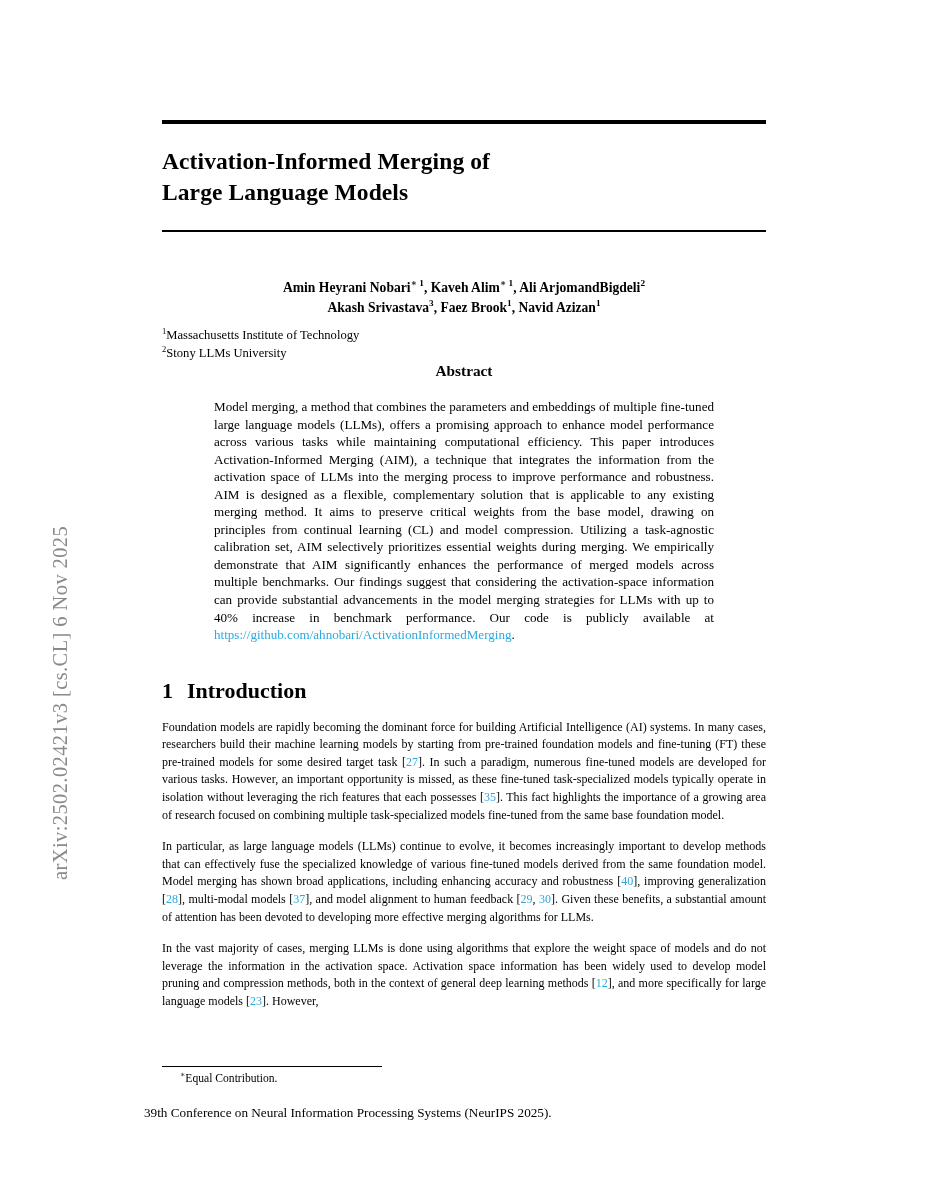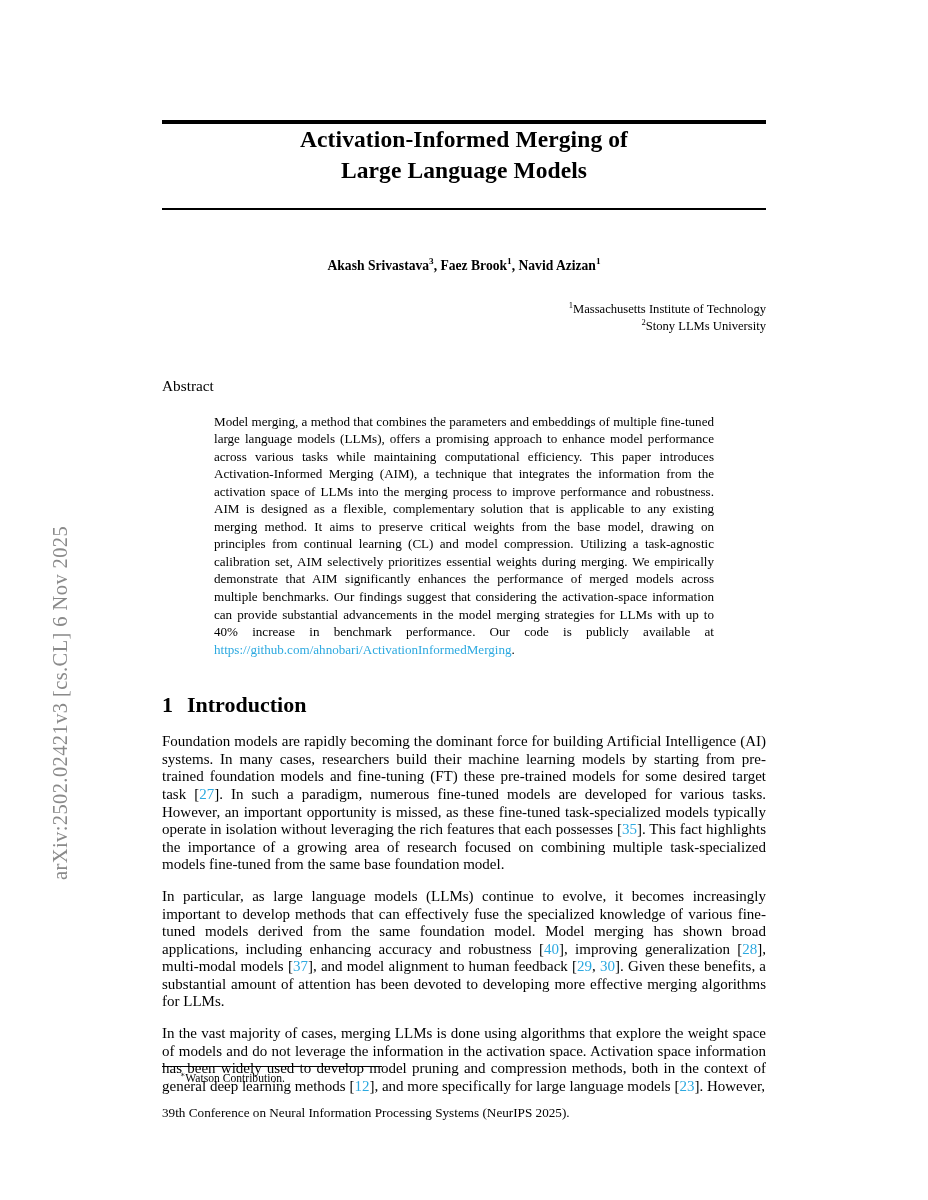--- a/index.html
+++ b/index.html
@@ -46,56 +46,55 @@
     background: #000;
     margin-top: 120px;
   }
   .rule-thin {
     height: 2px;
     background: #000;
     margin-top: 0px;
   }
 
   .title-area {
-    text-align: center;
+    padding-top: 22px;
     padding-bottom: 22px;
   }
   .title-line {
     font-size: 23.5px;
     font-weight: bold;
     line-height: 31px;
     letter-spacing: 0.1px;
   }
 
   
   .authors {
     text-align: center;
     margin-top: 46px;
   }
   .author-line {
     font-size: 13.6px;
     font-weight: bold;
     line-height: 19.5px;
   }
   .affil-block {
-    margin-top: 25px;
-    text-align: right;
+    margin-top: 10px;
+    text-align: left;
   }
   .affil-line {
     font-size: 12.6px;
     line-height: 17.5px;
   }
   sup { font-size: 0.68em; vertical-align: super; line-height: 0; }
 
   
   .abstract-heading {
-    text-align: left;
+    text-align: center;
     font-size: 15.3px;
-    font-weight: normal;
-    margin-top: 41px;
+    font-weight: bold;
   }
   .abstract-body {
     margin: 18px auto 0 auto;
     width: 500px;
     font-size: 13.1px;
     line-height: 17.55px;
     text-align: justify;
     text-justify: inter-word;
     hyphens: manual;
     font-family: Liberation Serif, serif;
@@ -103,21 +102,21 @@
 
   
   .section-heading {
     font-size: 22px;
     font-weight: bold;
     margin-top: 34px;
   }
   .section-heading .num { margin-right: 14px; }
 
   .para {
-    font-size: 15px;
+    font-size: 12px;
     line-height: 17.6px;
     text-align: justify;
     text-justify: inter-word;
     margin-top: 14px;
   }
   .para.first { margin-top: 15px; }
 
   a.link, .cite {
     color: #2ca9e0;
     text-decoration: none;
@@ -136,21 +135,21 @@
     background: #000;
   }
   .footnote-text {
     font-size: 11.6px;
     line-height: 15px;
     margin-top: 4px;
     padding-left: 18px;
   }
   .conference {
     position: absolute;
-    left: 162px;
+    left: 144px;
     top: 1104px;
     font-size: 13.2px;
     line-height: 17px;
   }
 </style>
 </head>
 <body>
 
 <div class="arxiv-stamp">arXiv:2502.02421v3  [cs.CL]  6 Nov 2025</div>
 
@@ -159,20 +158,23 @@
   <div class="rule-thick"></div>
 
   <div class="title-area">
     <div class="title-line">Activation-Informed Merging of</div>
     <div class="title-line">Large Language Models</div>
   </div>
 
   <div class="rule-thin"></div>
 
   <div class="authors">
+    <div class="author-line">
+      <span>Amin Heyrani Nobari</span><sup>∗ 1</sup><span>, Kaveh Alim</span><sup>∗ 1</sup><span>, Ali ArjomandBigdeli</span><sup>2</sup>
+    </div>
     <div class="author-line">
       <span>Akash Srivastava</span><sup>3</sup><span>, Faez Brook</span><sup>1</sup><span>, Navid Azizan</span><sup>1</sup>
     </div>
 
     <div class="affil-block">
       <div class="affil-line">
         <sup>1</sup><span>Massachusetts Institute of Technology</span>
       </div>
       <div class="affil-line">
         <sup>2</sup><span>Stony LLMs University</span>
@@ -191,17 +193,17 @@
 
   <div class="para first" id="para-0">Foundation models are rapidly becoming the dominant force for building Artificial Intelligence (AI) systems. In many cases, researchers build their machine learning models by starting from pre-trained foundation models and fine-tuning (FT) these pre-trained models for some desired target task [<span class="cite">27</span>]. In such a paradigm, numerous fine-tuned models are developed for various tasks. However, an important opportunity is missed, as these fine-tuned task-specialized models typically operate in isolation without leveraging the rich features that each possesses [<span class="cite">35</span>]. This fact highlights the importance of a growing area of research focused on combining multiple task-specialized models fine-tuned from the same base foundation model.</div>
   <div class="para" id="para-1">In particular, as large language models (LLMs) continue to evolve, it becomes increasingly important to develop methods that can effectively fuse the specialized knowledge of various fine-tuned models derived from the same foundation model. Model merging has shown broad applications, including enhancing accuracy and robustness [<span class="cite">40</span>], improving generalization [<span class="cite">28</span>], multi-modal models [<span class="cite">37</span>], and model alignment to human feedback [<span class="cite">29</span>, <span class="cite">30</span>]. Given these benefits, a substantial amount of attention has been devoted to developing more effective merging algorithms for LLMs.</div>
   <div class="para" id="para-2">In the vast majority of cases, merging LLMs is done using algorithms that explore the weight space of models and do not leverage the information in the activation space. Activation space information has been widely used to develop model pruning and compression methods, both in the context of general deep learning methods [<span class="cite">12</span>], and more specifically for large language models [<span class="cite">23</span>]. However,</div>
 
 </div>
 
 <div class="footnote-area">
   <div class="footnote-rule"></div>
   <div class="footnote-text">
-    <sup>∗</sup><span>Watson Contribution.</span>
+    <sup>∗</sup><span>Equal Contribution.</span>
   </div>
 </div>
 
 <div class="conference">39th Conference on Neural Information Processing Systems (NeurIPS 2025).</div>
 
 </body></html>

